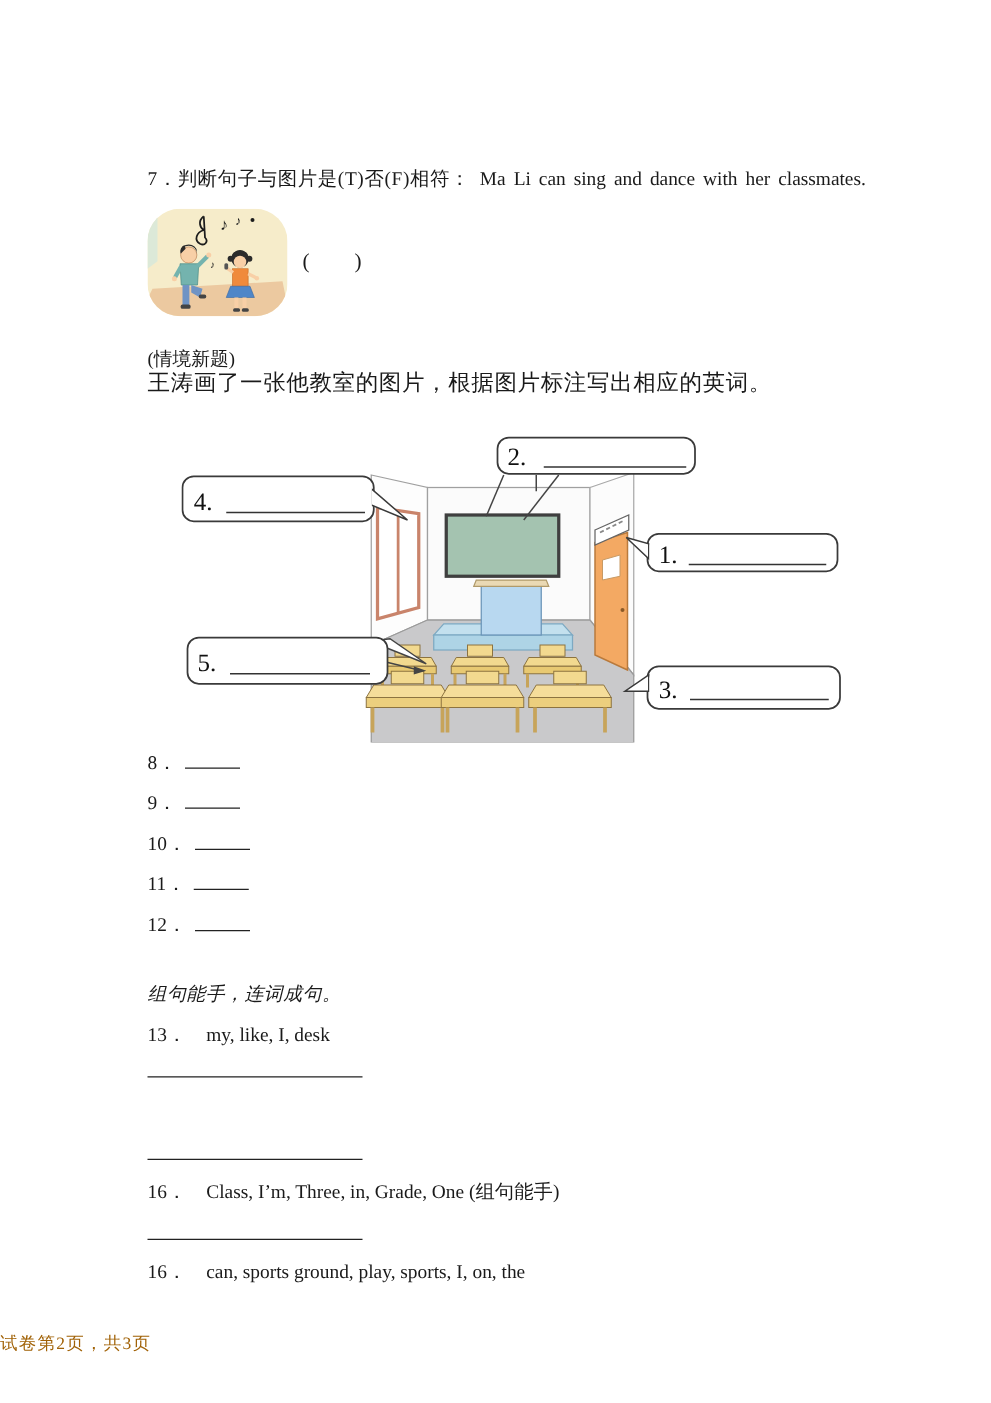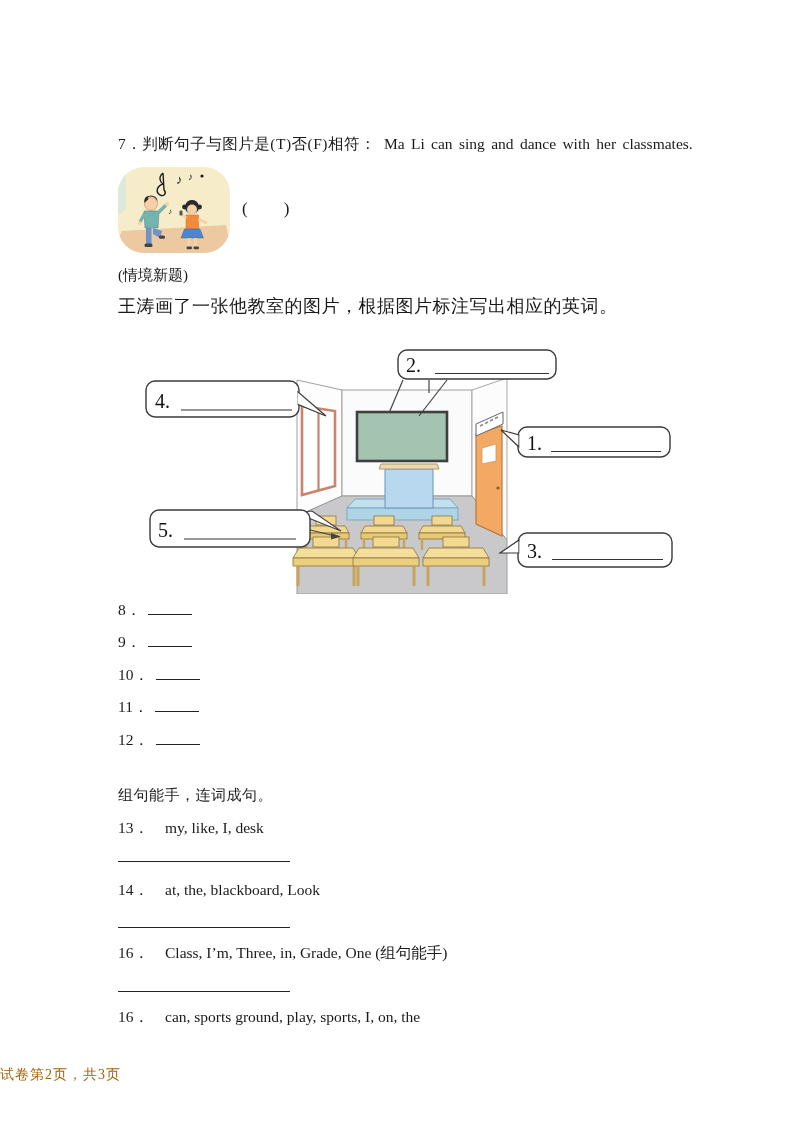--- a/index.html
+++ b/index.html
@@ -9,21 +9,21 @@
     background:#ffffff;
     font-family:"Liberation Serif","DejaVu Serif",serif;
     color:#1a1a1a;
     overflow:hidden;
     padding-left:18px;
   }
   .abs{position:absolute;}
   .qline{font-size:15.5px;line-height:21px;white-space:nowrap;}
   .cjk{letter-spacing:0.5px;}
   .eng{word-spacing:2.5px;}
-  .tagline{font-size:15px;}
+  .tagline{font-size:15px;margin-top:12px;}
   .instr{font-size:18px;letter-spacing:0.5px;}
   .parens{font-size:17px;}
   .paren-gap{display:inline-block;width:36px;}
   .blank-row{font-size:15.5px;white-space:nowrap;}
   .blank-short{display:inline-block;width:44px;height:13px;border-bottom:1.2px solid #222;margin-left:7px;}
   .sb-head{font-size:15px;letter-spacing:0.5px;}
   .sb-item{font-size:15.5px;white-space:nowrap;}
   .sb-item .num{margin-right:16px;}
   .ans-line{height:0;border-top:1.3px solid #222;width:172px;}
   #footer{width:100%;text-align:left;font-size:14px;color:#a16207;letter-spacing:1px;}
@@ -253,30 +253,27 @@
   <div class="abs blank-row" style="left:118px;top:665px;">
     <span>10．</span><span class="blank-short"></span>
   </div>
   <div class="abs blank-row" style="left:118px;top:697px;">
     <span>11．</span><span class="blank-short"></span>
   </div>
   <div class="abs blank-row" style="left:118px;top:730px;">
     <span>12．</span><span class="blank-short"></span>
   </div>
 
-  <div class="abs sb-head" style="left:118px;top:786px;">组句能手，连词成句。</div>
+  <div class="abs sb-head" style="left:118px;top:786px;font-style:italic;">组句能手，连词成句。</div>
 
   <div class="abs sb-item" style="left:118px;top:818px;">
     <span class="num">13．</span><span>my, like, I, desk</span>
   </div>
   <div class="abs ans-line" style="left:118px;top:861px;"></div>
 
-  <div class="abs sb-item" style="left:118px;top:880px;">
-    <span class="num">14．</span><span>at, the, blackboard, Look</span>
-  </div>
   <div class="abs ans-line" style="left:118px;top:927px;"></div>
 
   <div class="abs sb-item" style="left:118px;top:943px;">
     <span class="num">16．</span><span>Class, I’m, Three, in, Grade, One (组句能手)</span>
   </div>
   <div class="abs ans-line" style="left:118px;top:991px;"></div>
 
   <div class="abs sb-item" style="left:118px;top:1007px;text-align:right;">
     <span class="num">16．</span><span>can, sports ground, play, sports, I, on, the</span>
   </div>

